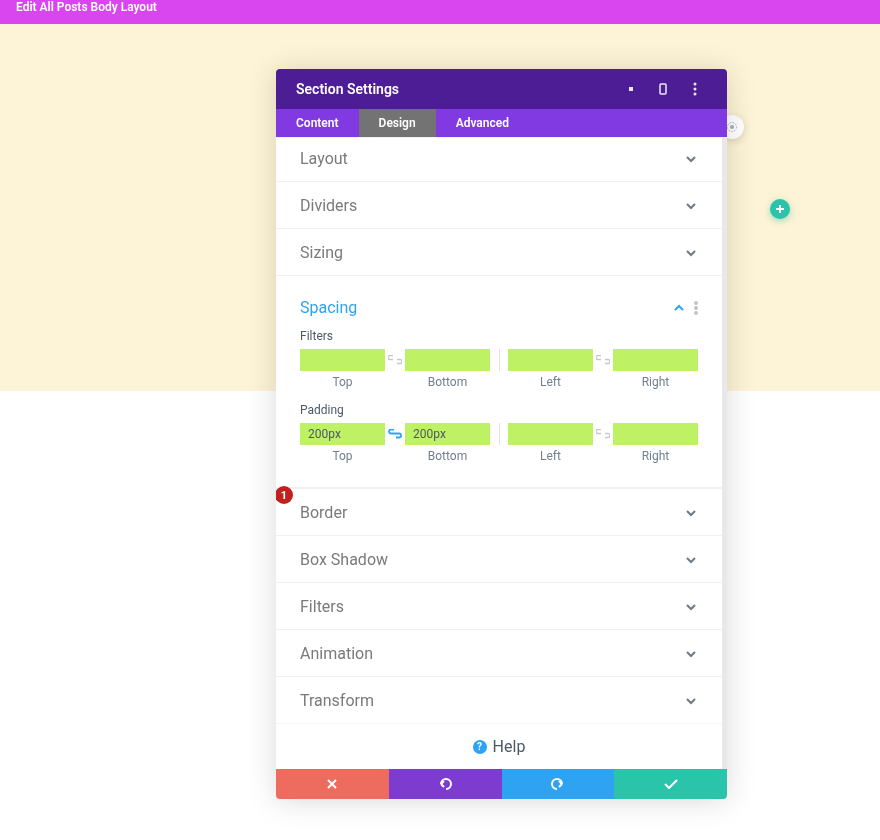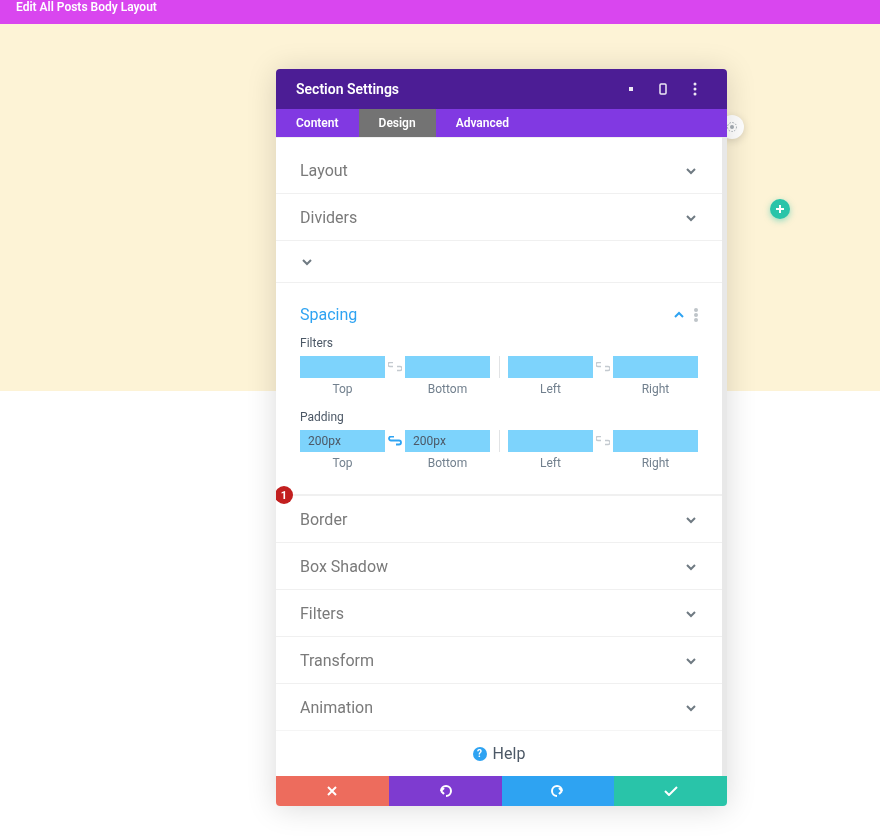--- a/index.html
+++ b/index.html
@@ -31,21 +31,21 @@
     .chev { width: 14px; height: 14px; fill: none; stroke: #6f7a82; stroke-width: 2; }
     .chev.open { stroke: #2ea3f2; }
     .acc-menu { width: 4px; height: 14px; margin-left: 8px; display: inline-flex; flex-direction: column; justify-content: space-between; }
     .acc-menu span { width: 4px; height: 4px; background: #bfc5c9; border-radius: 50%; }
     
     .acc-content { padding: 4px 24px 20px 24px; border-bottom: 1px solid #f0f0f0; }
     .sp-label { font-size: 12px; color: #4c5866; font-weight: 400; margin-bottom: 6px; margin-top: 4px; }
     
     .sp-row { display: flex; align-items: stretch; margin-bottom: 4px; }
     .sp-group { display: flex; align-items: stretch; width: 190px; }
-    .sp-input { width: 85px; height: 22px; border: none; background: #7dd3fc; font-size: 12px; padding: 0 8px; color: #4c5866; outline: none; }
+    .sp-input { width: 85px; height: 22px; border: none; background: #bef264; font-size: 12px; padding: 0 8px; color: #4c5866; outline: none; }
     .sp-link { width: 18px; display: inline-flex; align-items: center; justify-content: center; margin: 0 1px; }
     .sp-sep { width: 18px; display: inline-flex; align-items: center; justify-content: center; }
     .sp-sep .bar { width: 1px; height: 22px; background: #e1e3e5; }
     .sp-cap { display: flex; width: 190px; }
     .sp-cap-item { width: 85px; text-align: center; font-size: 12px; color: #72808e; }
     .sp-cap-gap { width: 20px; }
     
     .link-icon { width: 14px; height: 10px; display: block; }
     .link-icon.off path { stroke: #c4cad0; }
     .link-icon.on path { stroke: #2ea3f2; }
@@ -112,33 +112,34 @@
   <div class="modal-tabs">
     <div class="tab">Content</div>
     <div class="tab active">Design</div>
     <div class="tab">Advanced</div>
   </div>
   <div class="modal-scroll">
     <div class="modal-left">
       <div class="modal-body">
         <div class="badge-1">1</div>
 
-        <div class="acc-item" style="padding-top:23px;">
+        <div class="acc-item" style="padding-top:11px;">
           <span class="acc-label">Layout</span>
           <svg class="chev" viewBox="0 0 14 14">
               <path d="M3 5l4 4 4-4"></path>
             </svg>
         </div>
         <div class="acc-item">
           <span class="acc-label">Dividers</span>
           <svg class="chev" viewBox="0 0 14 14">
               <path d="M3 5l4 4 4-4"></path>
             </svg>
         </div>
         <div class="acc-item">
+          <span class="acc-label">Sizing</span>
           <svg class="chev" viewBox="0 0 14 14">
               <path d="M3 5l4 4 4-4"></path>
             </svg>
         </div>
 
         <div class="acc-item" style="border-bottom:none; padding-top:22px; padding-bottom:4px;">
           <span class="acc-label open">Spacing</span>
           <svg class="chev open" viewBox="0 0 14 14">
               <path d="M3 9l4-4 4 4"></path>
             </svg>
@@ -238,27 +239,27 @@
               <path d="M3 5l4 4 4-4"></path>
             </svg>
         </div>
         <div class="acc-item">
           <span class="acc-label">Filters</span>
           <svg class="chev" viewBox="0 0 14 14">
               <path d="M3 5l4 4 4-4"></path>
             </svg>
         </div>
         <div class="acc-item">
+          <span class="acc-label">Animation</span>
+          <svg class="chev" viewBox="0 0 14 14">
+              <path d="M3 5l4 4 4-4"></path>
+            </svg>
+        </div>
+        <div class="acc-item">
           <span class="acc-label">Transform</span>
-          <svg class="chev" viewBox="0 0 14 14">
-              <path d="M3 5l4 4 4-4"></path>
-            </svg>
-        </div>
-        <div class="acc-item">
-          <span class="acc-label">Animation</span>
           <svg class="chev" viewBox="0 0 14 14">
               <path d="M3 5l4 4 4-4"></path>
             </svg>
         </div>
         <div class="help-row">
           <span class="help-icon">?</span>
           <span class="help-text">Help</span>
         </div>
       </div>
     </div>

